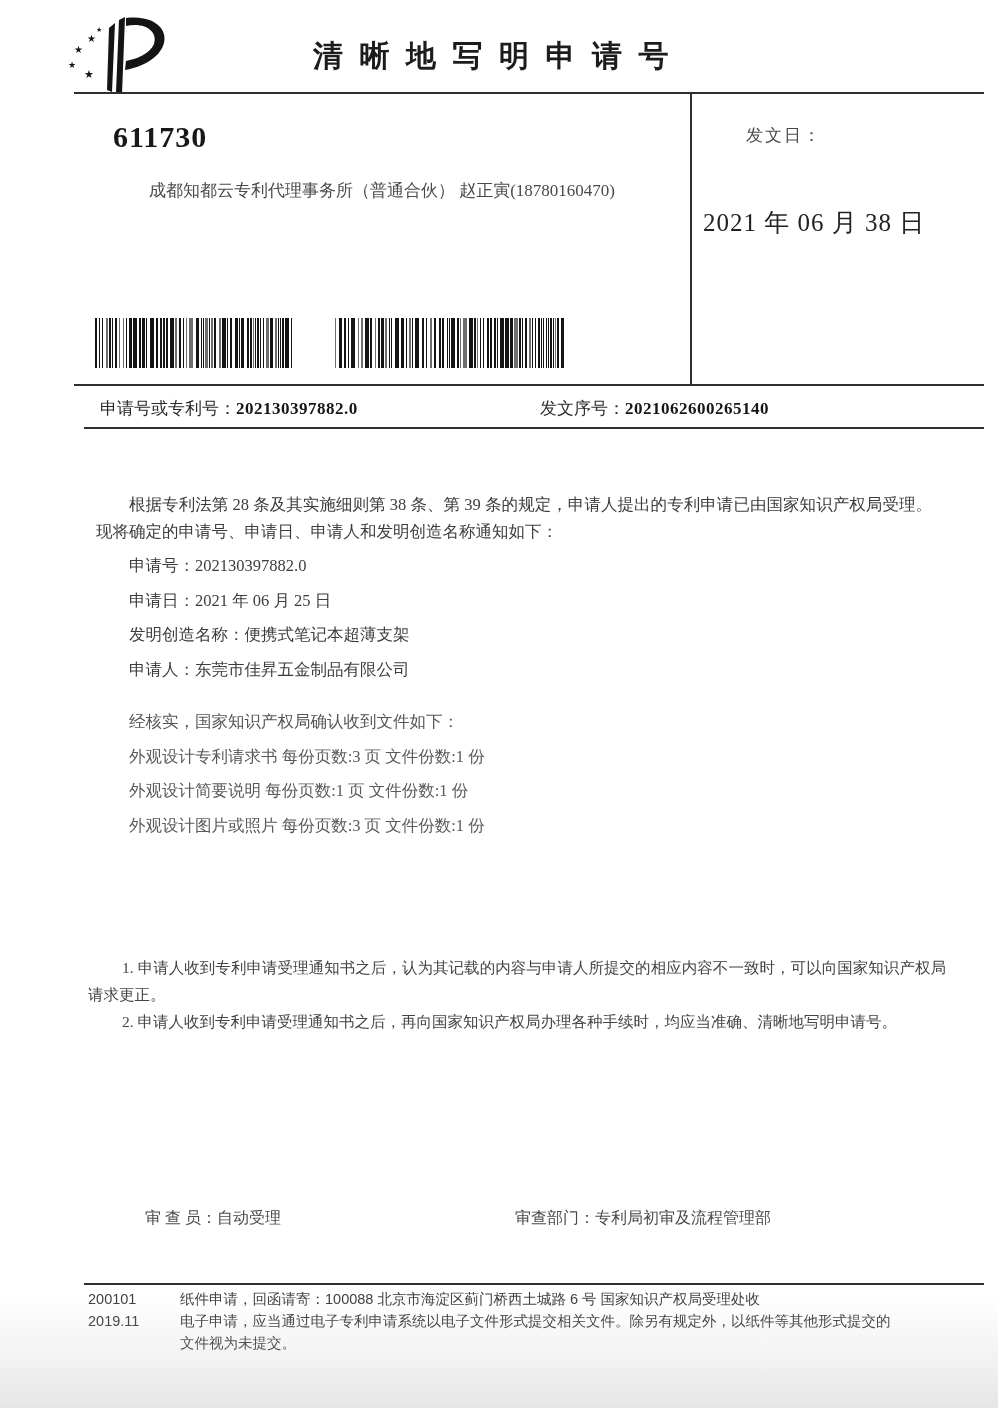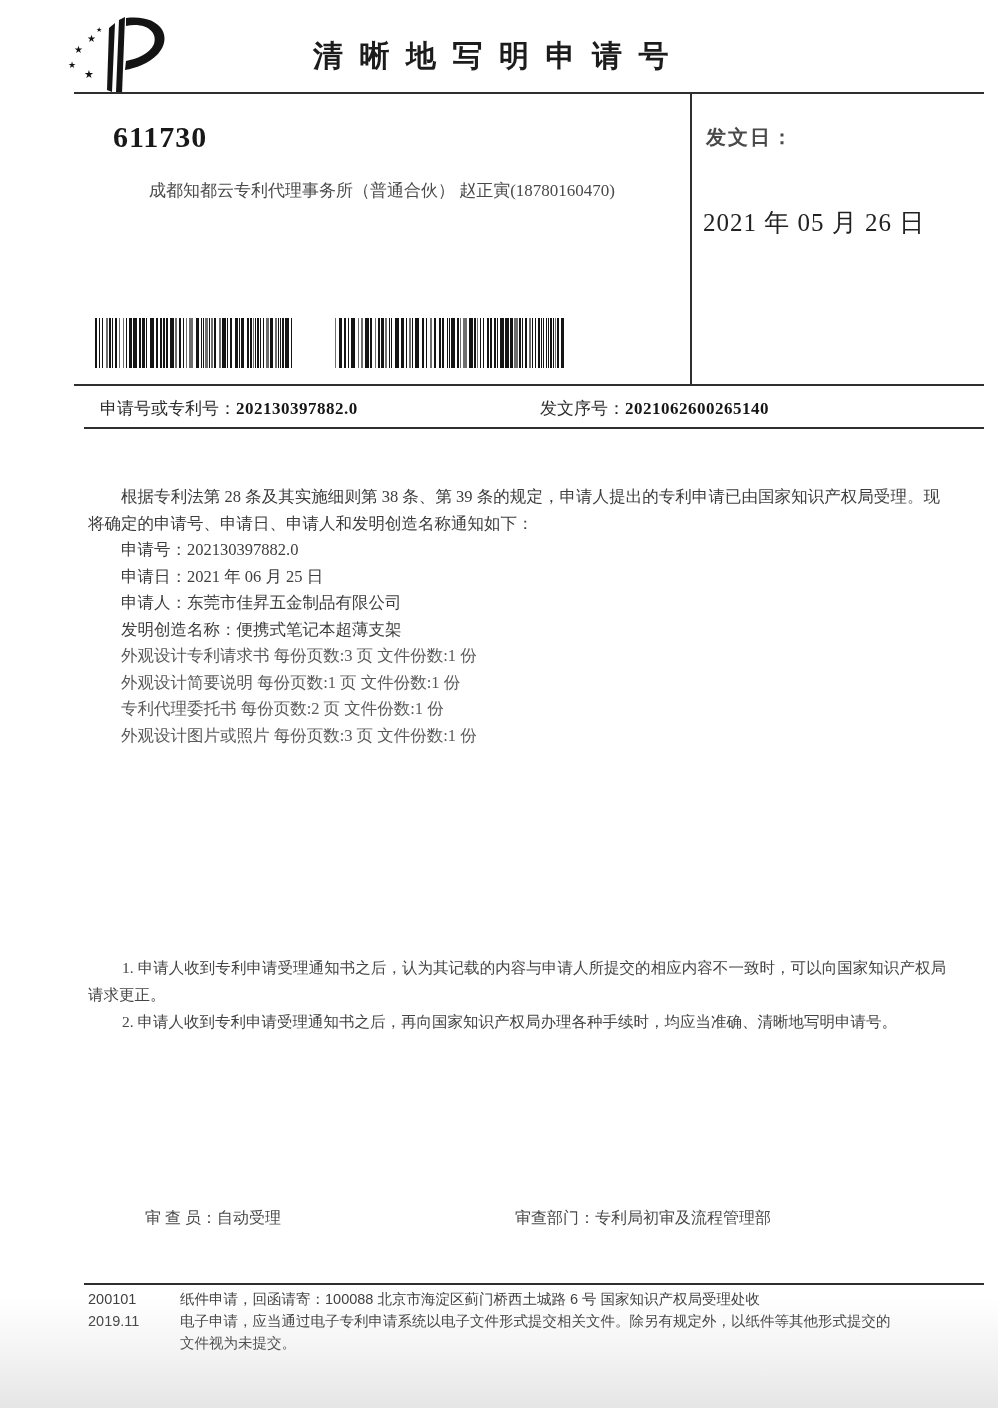--- a/index.html
+++ b/index.html
@@ -27,42 +27,42 @@
     left:113px;top:120px;
     font-size:30px;font-weight:bold;color:#181818;
     letter-spacing:1px;
   }
   .address-block{
     left:92px;top:176px;width:580px;
     text-align:center;
     font-size:17px;line-height:29px;color:#4a4a4a;
   }
   .dispatch-label{
-    left:706px;top:124px;
-    font-size:20px;color:#4a4a4a;letter-spacing:2px;font-weight:bold;
+    left:746px;top:124px;
+    font-size:17px;color:#4a4a4a;letter-spacing:2px;
   }
   .dispatch-date{
     left:703px;top:206px;
     font-size:25px;color:#222;
     letter-spacing:1px;white-space:nowrap;
   }
   .barcode{position:absolute;top:318px;height:50px;}
   .ref-row{position:absolute;top:397px;left:0;width:998px;font-size:17px;color:#2a2a2a;}
   .ref-row b{font-weight:bold;color:#161616;letter-spacing:0.5px;}
   .doc-title{
     left:0;top:438px;width:998px;
     text-align:center;
     font-size:23px;font-weight:bold;color:#242424;
     letter-spacing:0.5em;white-space:nowrap;
   }
   .body-block{
     left:88px;top:484px;width:852px;
     font-size:16.5px;line-height:26.5px;color:#3d3d3d;
   }
-  .body-block p{margin:0;}
+  .body-block p{margin:8px;}
   .intro{text-indent:2em;text-align:justify;}
   .field-line{padding-left:2em;}
   .received-intro{padding-left:2em;margin-top:26px !important;color:#555;}
   .received-line{padding-left:2em;color:#5a5a5a;}
   .tips-block{
     left:88px;top:954px;width:858px;
     font-size:15.5px;line-height:27px;color:#444;
   }
   .tips-block p{margin:0;}
   .tip-item{text-indent:2.2em;text-align:justify;}
@@ -109,21 +109,21 @@
   <div class="hr" style="left:74px;top:92px;width:910px;"></div>
 
   <div class="vline" style="left:690px;top:92px;height:293px;"></div>
 
   <div class="abs mail-code">611730</div>
   <div class="abs address-block">
     <div>成都知都云专利代理事务所（普通合伙）  赵正寅(18780160470)</div>
   </div>
 
   <div class="abs dispatch-label">发文日：</div>
-  <div class="abs dispatch-date">2021 年 05 月 26 日</div>
+  <div class="abs dispatch-date">2021 年 06 月 38 日</div>
 
   <div class="barcode" style="left:95px;width:200px;">
       <div style="position:absolute;left:0px;top:0;bottom:0;width:2px;background:#141414;"></div>
       <div style="position:absolute;left:4px;top:0;bottom:0;width:1px;background:#141414;"></div>
       <div style="position:absolute;left:7px;top:0;bottom:0;width:1px;background:#141414;"></div>
       <div style="position:absolute;left:11px;top:0;bottom:0;width:2px;background:#6e6e6e;"></div>
       <div style="position:absolute;left:14px;top:0;bottom:0;width:2px;background:#141414;"></div>
       <div style="position:absolute;left:17px;top:0;bottom:0;width:1px;background:#141414;"></div>
       <div style="position:absolute;left:20px;top:0;bottom:0;width:2px;background:#141414;"></div>
       <div style="position:absolute;left:24px;top:0;bottom:0;width:1px;background:#6e6e6e;"></div>
@@ -247,25 +247,25 @@
     <span class="abs" style="left:540px;top:0;"><span>发文序号：</span><b>2021062600265140</b></span>
   </div>
 
   <div class="hr" style="left:84px;top:427px;width:900px;"></div>
 
 
   <div class="abs body-block">
     <p class="intro">根据专利法第 28 条及其实施细则第 38 条、第 39 条的规定，申请人提出的专利申请已由国家知识产权局受理。现将确定的申请号、申请日、申请人和发明创造名称通知如下：</p>
     <p class="field-line"><span>申请号：</span><span>202130397882.0</span></p>
     <p class="field-line"><span>申请日：</span><span>2021 年 06 月 25 日</span></p>
+    <p class="field-line"><span>发明创造名称：</span><span>便携式笔记本超薄支架</span></p>
     <p class="field-line"><span>申请人：</span><span>东莞市佳昇五金制品有限公司</span></p>
-    <p class="field-line"><span>发明创造名称：</span><span>便携式笔记本超薄支架</span></p>
+    <p class="received-intro">经核实，国家知识产权局确认收到文件如下：</p>
     <p class="received-line">外观设计专利请求书 每份页数:3 页  文件份数:1 份</p>
     <p class="received-line">外观设计简要说明 每份页数:1 页  文件份数:1 份</p>
-    <p class="received-line">专利代理委托书 每份页数:2 页  文件份数:1 份</p>
     <p class="received-line">外观设计图片或照片 每份页数:3 页  文件份数:1 份</p>
   </div>
 
   <div class="abs tips-block">
     <p class="tip-item">1. 申请人收到专利申请受理通知书之后，认为其记载的内容与申请人所提交的相应内容不一致时，可以向国家知识产权局请求更正。</p>
     <p class="tip-item">2. 申请人收到专利申请受理通知书之后，再向国家知识产权局办理各种手续时，均应当准确、清晰地写明申请号。</p>
   </div>
 
   <div class="sig-row">
     <span class="abs" style="left:145px;top:0;"><span>审 查 员：</span><span>自动受理</span></span>

